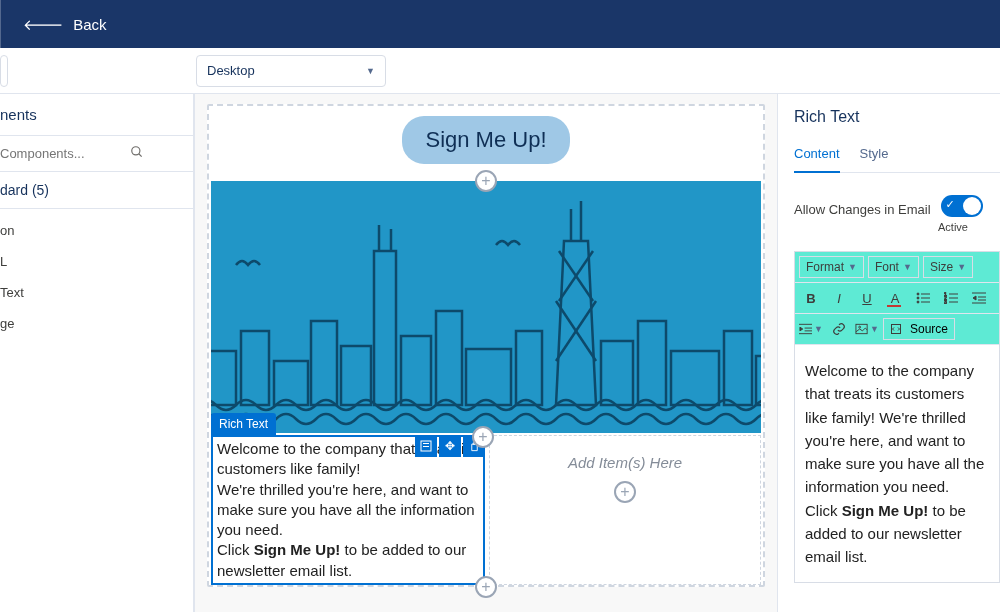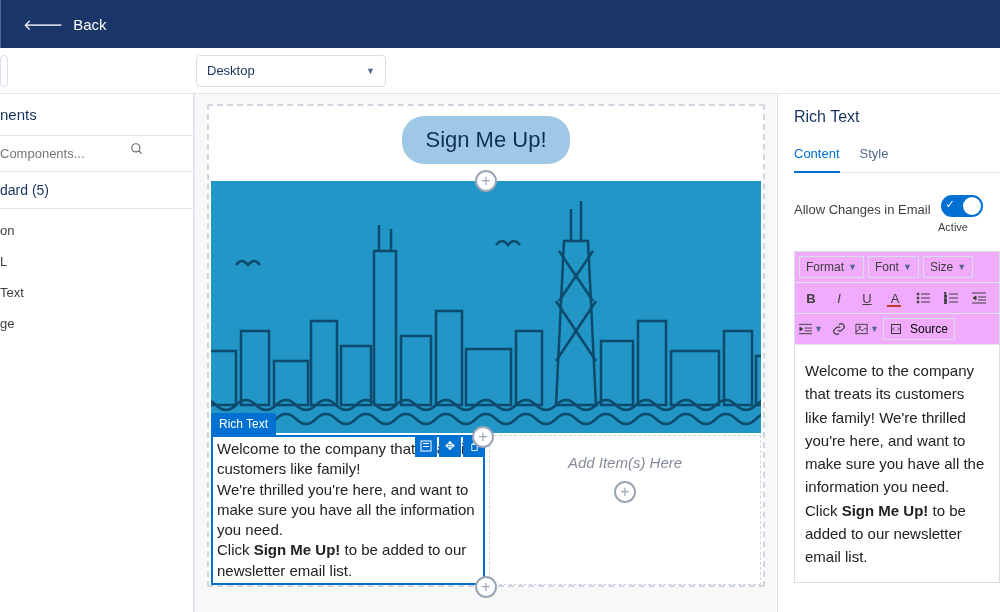--- a/index.html
+++ b/index.html
@@ -11,21 +11,21 @@
 .topbar-right { display: flex; align-items: center; height: 100%; }
 .back { display: flex; align-items: center; gap: 10px; padding: 0 22px; border-left: 1px solid rgba(255,255,255,.25); height: 100%; cursor: pointer; font-size: 15px; }
 
 .toolbar { height: 46px; display: flex; align-items: center; border-bottom: 1px solid #e0e5ee; padding: 0 10px; gap: 10px; }
 .sel { width: 190px; height: 32px; border: 1px solid #d8dde6; border-radius: 4px; padding: 0 10px; display: flex; align-items: center; justify-content: space-between; font-size: 13px; color: #16325c; margin-left: 178px; cursor: pointer; }
 .sel-btn-left { width: 8px; height: 32px; border: 1px solid #d8dde6; border-radius: 4px; margin-left: -10px; }
 
 .main { display: flex; height: calc(612px - 48px - 46px); }
 .left { width: 194px; border-right: 1px solid #e0e5ee; display: flex; flex-direction: column; }
 .left-title { color: #16325c; font-size: 15px; padding: 12px 0 12px 0; font-weight: 500;}
-.search-wrap { border-top: 1px solid #e0e5ee; border-bottom: 1px solid #e0e5ee; padding: 6px 0 6px 0; display:flex; align-items:flex-start;}
+.search-wrap { border-top: 1px solid #e0e5ee; border-bottom: 1px solid #e0e5ee; padding: 6px 0 6px 0; display:flex; align-items:center;}
 .search { border: none; outline: none; font-size: 13px; color: #706e6b; padding: 4px 0; width: 130px; }
 .search-ic { color: #706e6b; }
 .accordion { padding: 10px 0; color: #16325c; font-size: 14px; display:flex; align-items:center; gap:6px; border-bottom: 1px solid #e0e5ee;}
 .comp-list { padding: 6px 0; }
 .comp-item { padding: 8px 0; font-size: 13px; color: #3e3e3c; cursor: grab; }
 
 .center { flex: 1; background: #f8f8f8; border-right: 1px solid #e0e5ee; border-left: 1px solid #e0e5ee; overflow-y: auto; padding: 10px 12px; position: relative; }
 .canvas { background: #fff; border: 2px dashed #cfd6e0; border-radius: 2px; padding: 0; position: relative; }
 .cta { display: block; margin: 10px auto 6px; background: #9fc8e6; color: #0f2f55; font-size: 22px; padding: 10px 22px; border-radius: 22px; width: fit-content; border: 1px dashed transparent; cursor: pointer; }
 .plus { width: 22px; height: 22px; border: 2px solid #9aa5b5; border-radius: 50%; color: #9aa5b5; display:flex; align-items:center; justify-content:center; font-size:16px; background:#fff; margin: 0 auto; position: relative; z-index: 5; cursor: pointer; }
@@ -46,21 +46,21 @@
 .tabs { display: flex; gap: 20px; border-bottom: 1px solid #e0e5ee; font-size: 13px; }
 .tab { padding: 6px 0 10px; color: #54698d; cursor: pointer; }
 .tab.active { color: #0070d2; border-bottom: 2px solid #0070d2; margin-bottom: -1px; }
 .toggle-row { display:flex; align-items:flex-end; gap: 10px; padding: 22px 0 4px; font-size: 13px; color:#3e3e3c; }
 .toggle { width: 42px; height: 22px; background:#0070d2; border-radius: 11px; position:relative; cursor:pointer;}
 .toggle .knob { width:18px; height:18px; background:#fff; border-radius:50%; position:absolute; right:2px; top:2px; }
 .toggle .chk { position:absolute; left:5px; top:3px; color:#fff; font-size:11px; }
 .toggle-label { font-size: 11px; color:#3e3e3c; padding-left: 144px; }
 
 .editor { border: 1px solid #d8dde6; margin-top: 18px; display: flex; flex-direction: column; }
-.ed-row { display:flex; border-bottom:1px solid #e0e5ee; padding:4px; gap:4px; flex-wrap: wrap; background:#f0abfc;}
+.ed-row { display:flex; border-bottom:1px solid #e0e5ee; padding:4px; gap:4px; flex-wrap: wrap; background:#5eead4;}
 .ed-sel { border:1px solid #d8dde6; font-size:12px; padding:3px 6px; display:flex; align-items:center; gap:4px; color:#3e3e3c; cursor:pointer;}
 .ed-btn { width:24px; height:22px; display:flex; align-items:center; justify-content:center; font-size:13px; color:#3e3e3c; cursor:pointer;}
 .ed-txt { padding: 14px 10px; font-size:15px; line-height:1.55; color:#222; flex:1; overflow:hidden;}
 .caret { font-size: 9px; color:#54698d;}
 .u { text-decoration: underline; }
 .src { border:1px solid #d8dde6; padding: 2px 6px; display:flex; align-items:center; gap:8px; font-size:12px; cursor:pointer;}
 .color-a { position:relative; }
 .color-a::after { content:""; position:absolute; bottom:2px; left:4px; width:14px; height:2px; background:#c23934;}
 </style>
 </head>

